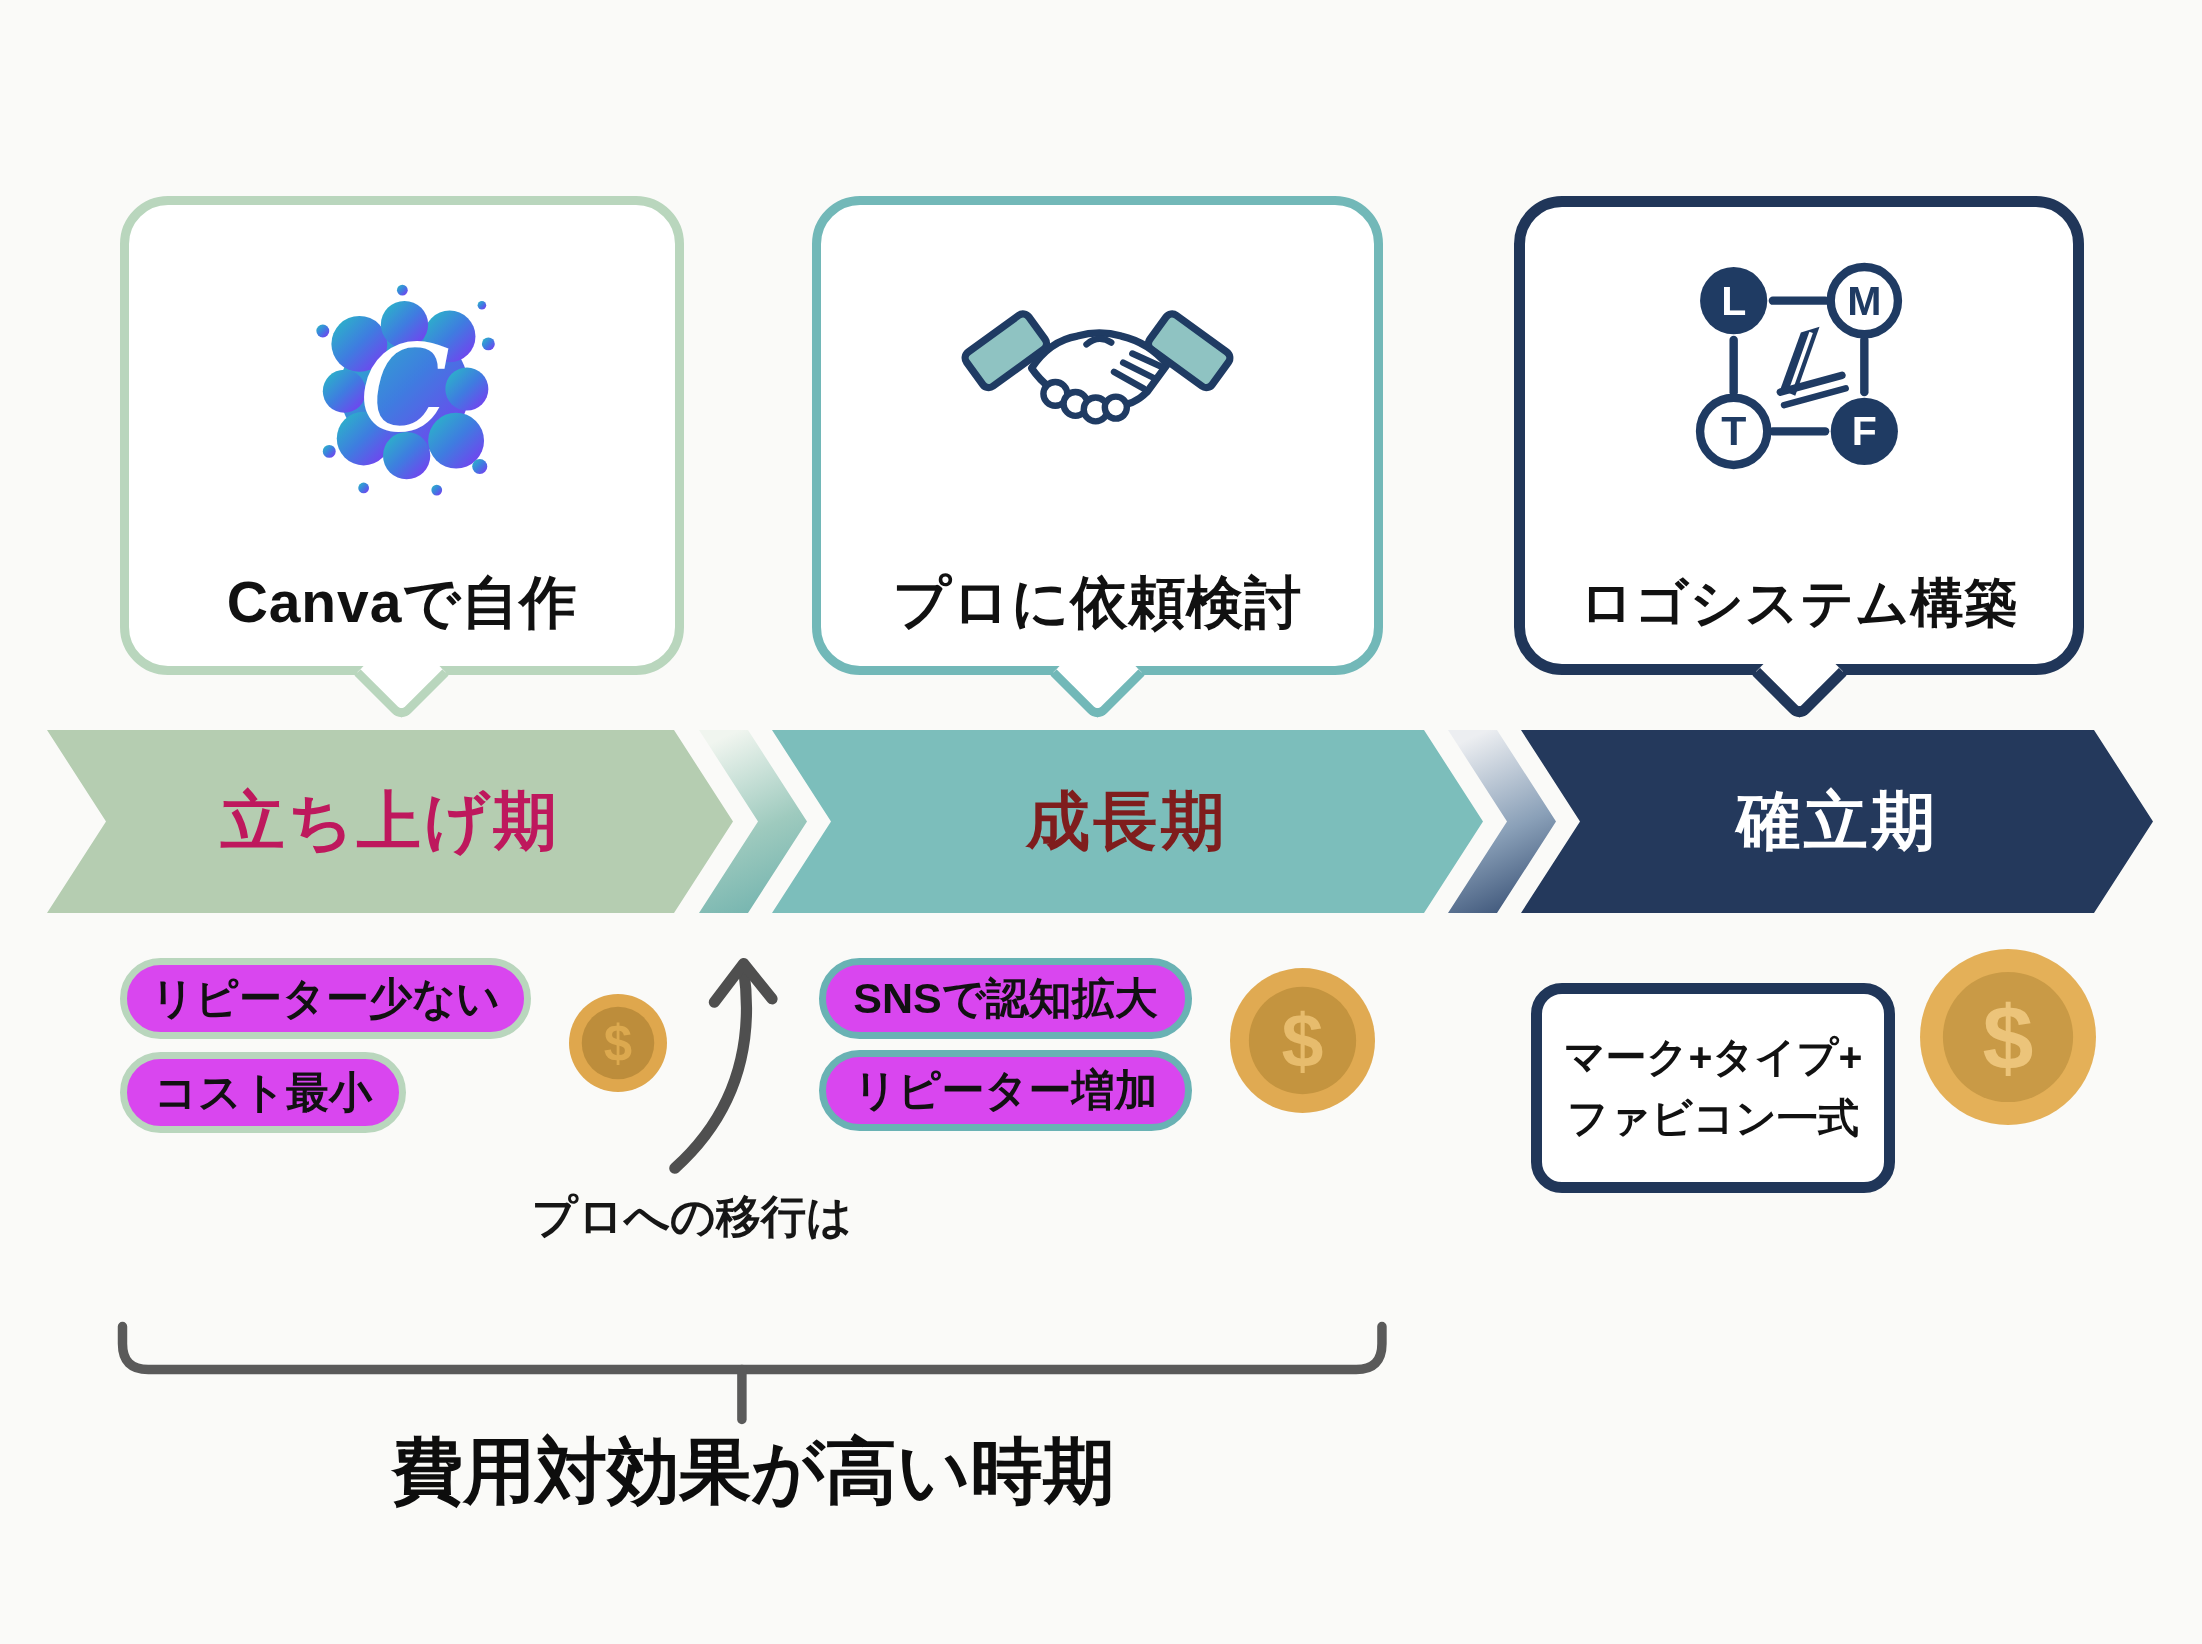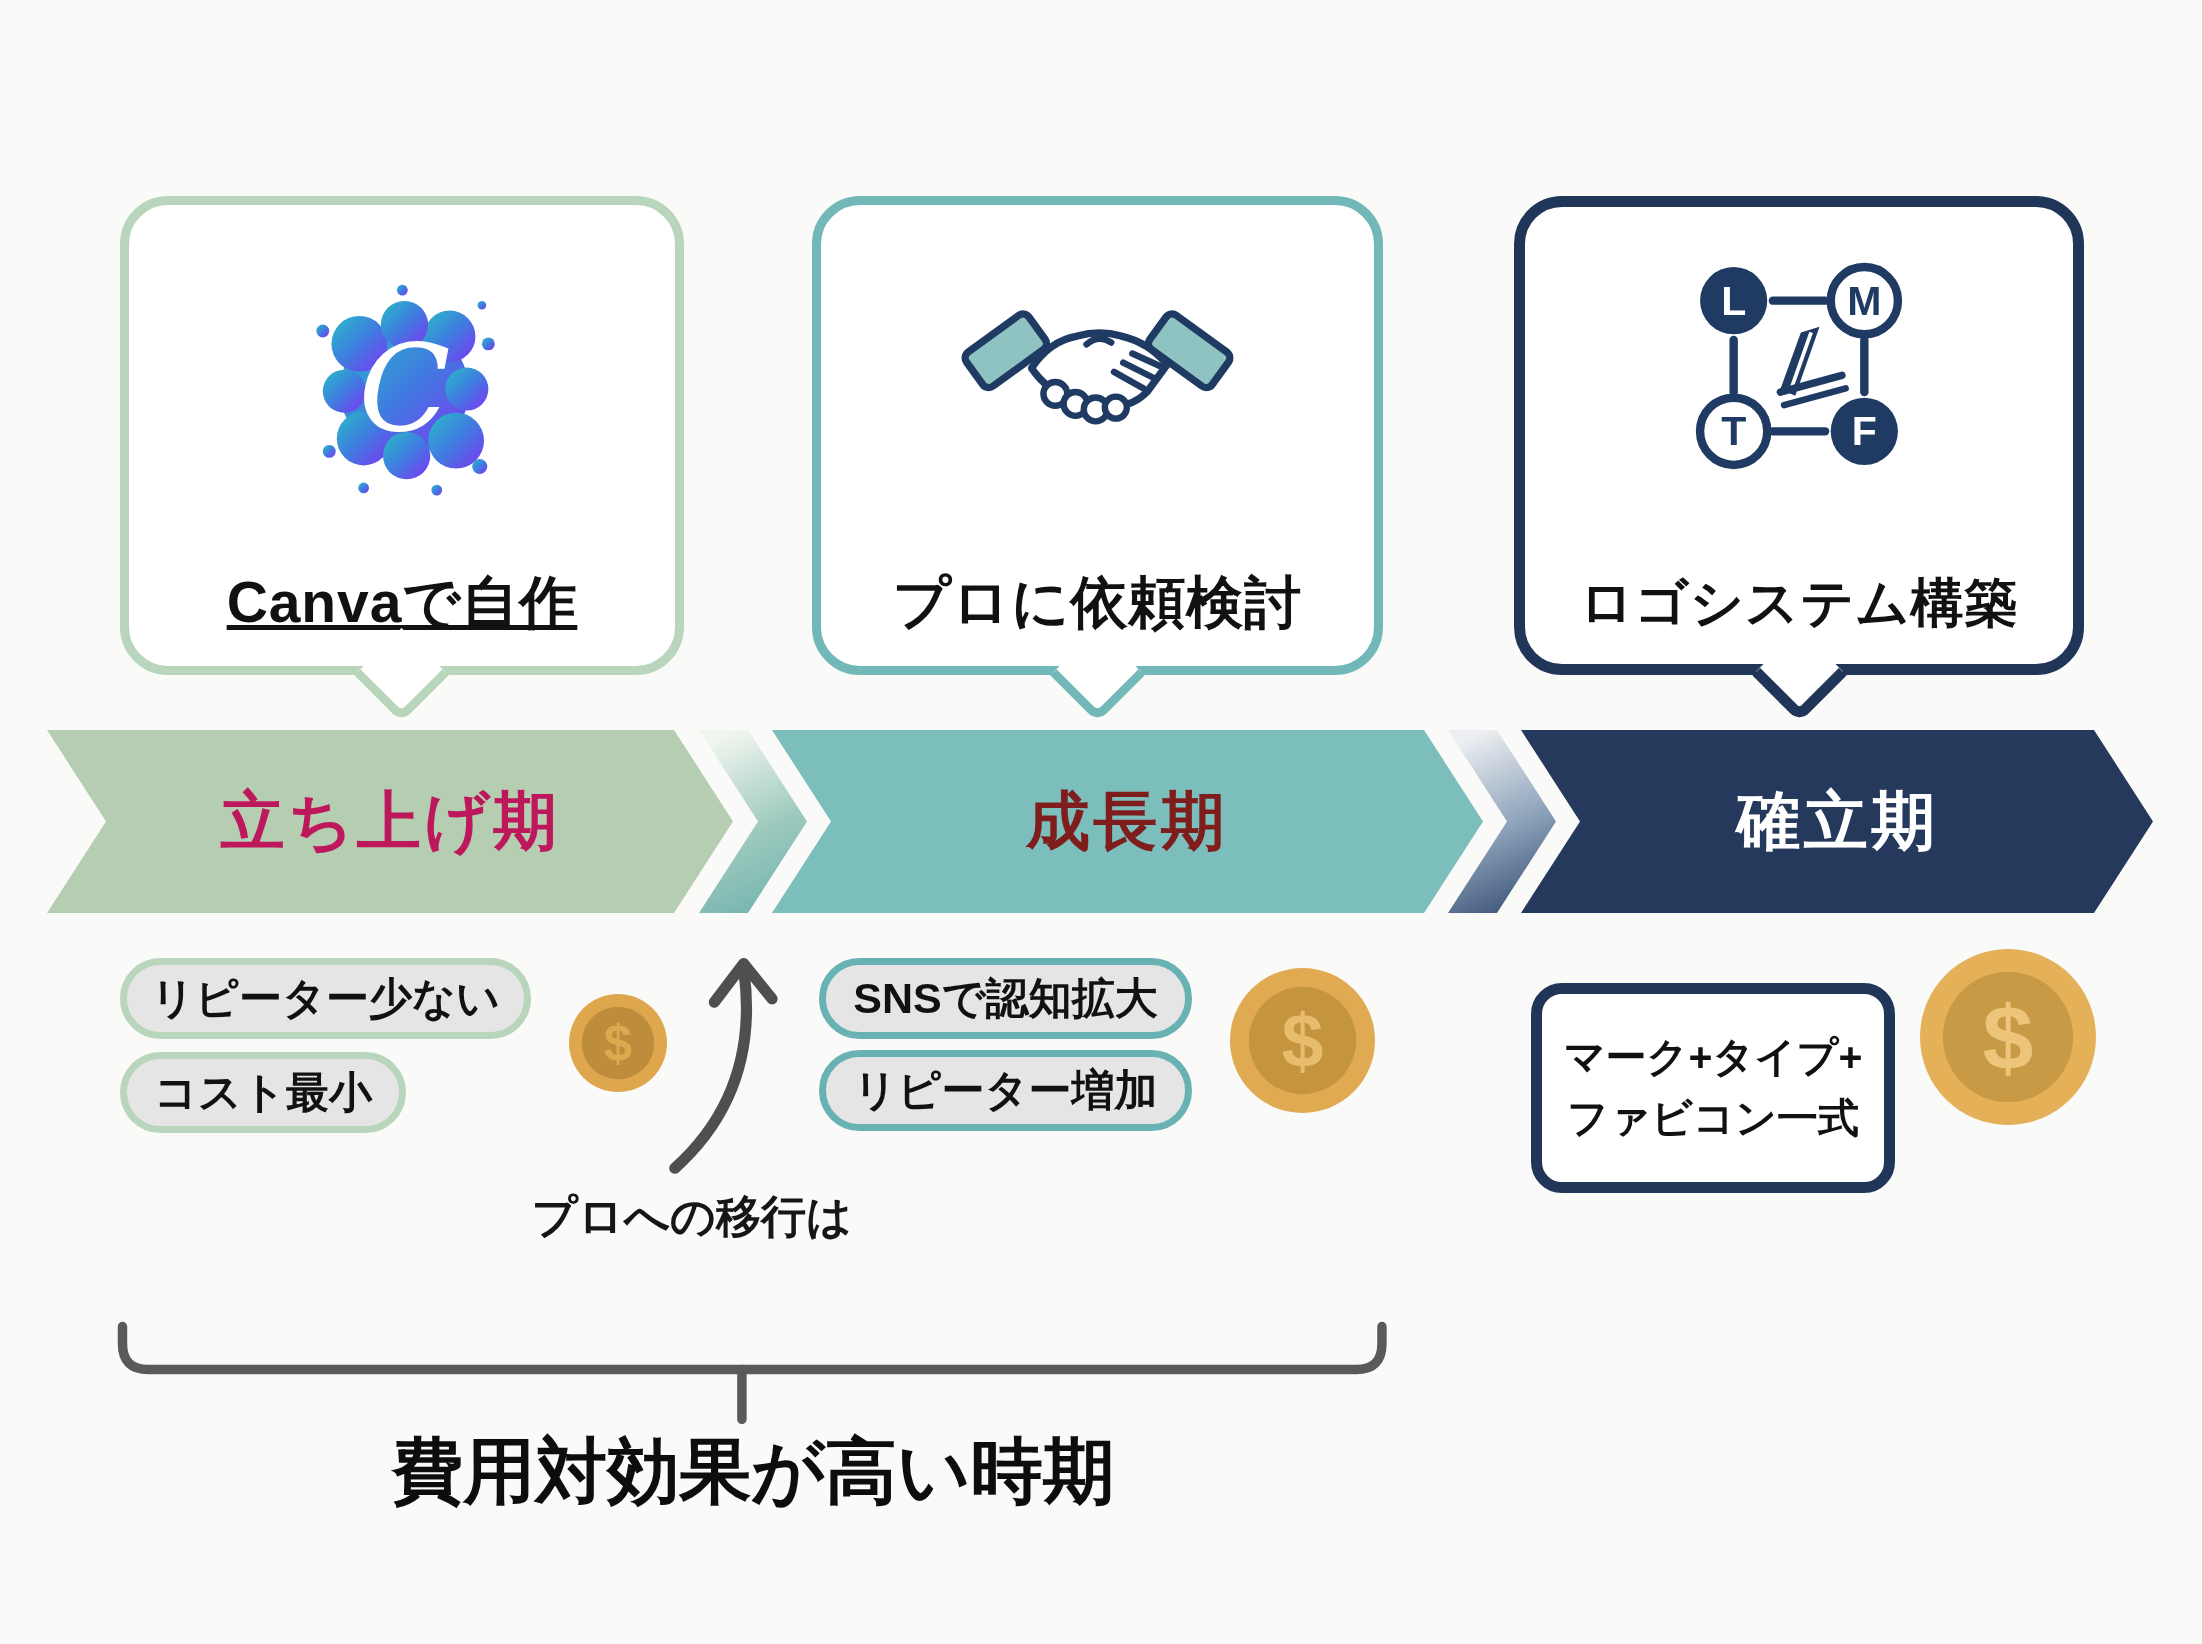--- a/index.html
+++ b/index.html
@@ -13,32 +13,32 @@
   .bubble.b1{left:120px;width:564px;border:9.5px solid #b9d6bd;}
   .bubble.b2{left:812px;width:571px;border:9.5px solid #72b8b8;}
   .bubble.b3{left:1514px;width:570px;border:11.2px solid #203659;}
   .tail{position:absolute;top:642px;width:67px;height:67px;background:#fff;transform:rotate(45deg);
         box-sizing:border-box;border-bottom-right-radius:13.8px;z-index:5;}
   .tail.t1{left:368px;border-right:9.5px solid #b9d6bd;border-bottom:9.5px solid #b9d6bd;}
   .tail.t2{left:1064px;border-right:9.5px solid #72b8b8;border-bottom:9.5px solid #72b8b8;}
   .tail.t3{left:1766px;border-right:11.2px solid #203659;border-bottom:11.2px solid #203659;}
   .caption{position:absolute;top:564px;height:79px;display:flex;align-items:center;justify-content:center;
            font-weight:900;font-size:57px;letter-spacing:0.9px;color:#111;}
-  .cap1{left:120px;width:564px;text-decoration:underline;}
+  .cap1{left:120px;width:564px;}
   .cap2{left:812px;width:571px;}
   .cap3{left:1514px;width:570px;font-size:53px;}
   
   .seg{position:absolute;top:730px;height:183px;
        clip-path:polygon(0 0, calc(100% - 59px) 0, 100% 50%, calc(100% - 59px) 100%, 0 100%, 59px 50%);}
   .jchev{position:absolute;top:730px;height:183px;width:108px;
        clip-path:polygon(0 0, 49px 0, 108px 50%, 49px 100%, 0 100%, 59px 50%);}
   .phase-label{position:absolute;top:730px;height:183px;display:flex;align-items:center;justify-content:center;
        font-weight:900;font-size:64px;letter-spacing:3.4px;z-index:4;}
   
-  .pill{position:absolute;box-sizing:border-box;background:#e5e5e5;border-radius:860px;
+  .pill{position:absolute;box-sizing:border-box;background:#d946ef;border-radius:860px;
         display:flex;align-items:center;justify-content:center;font-weight:800;font-size:43px;color:#111;}
   .pill.sage{border:7.7px solid #b9d6bd;}
   .pill.teal{border:7.7px solid #69b2b4;}
   .navy-box{position:absolute;left:1531px;top:983px;width:364px;height:210px;box-sizing:border-box;
         background:#fff;border:11.2px solid #203659;border-radius:31px;
         display:flex;flex-direction:column;align-items:center;justify-content:center;
         font-weight:900;font-size:41px;line-height:1.5;color:#111;}
   
   svg.coin{position:absolute;}
   

